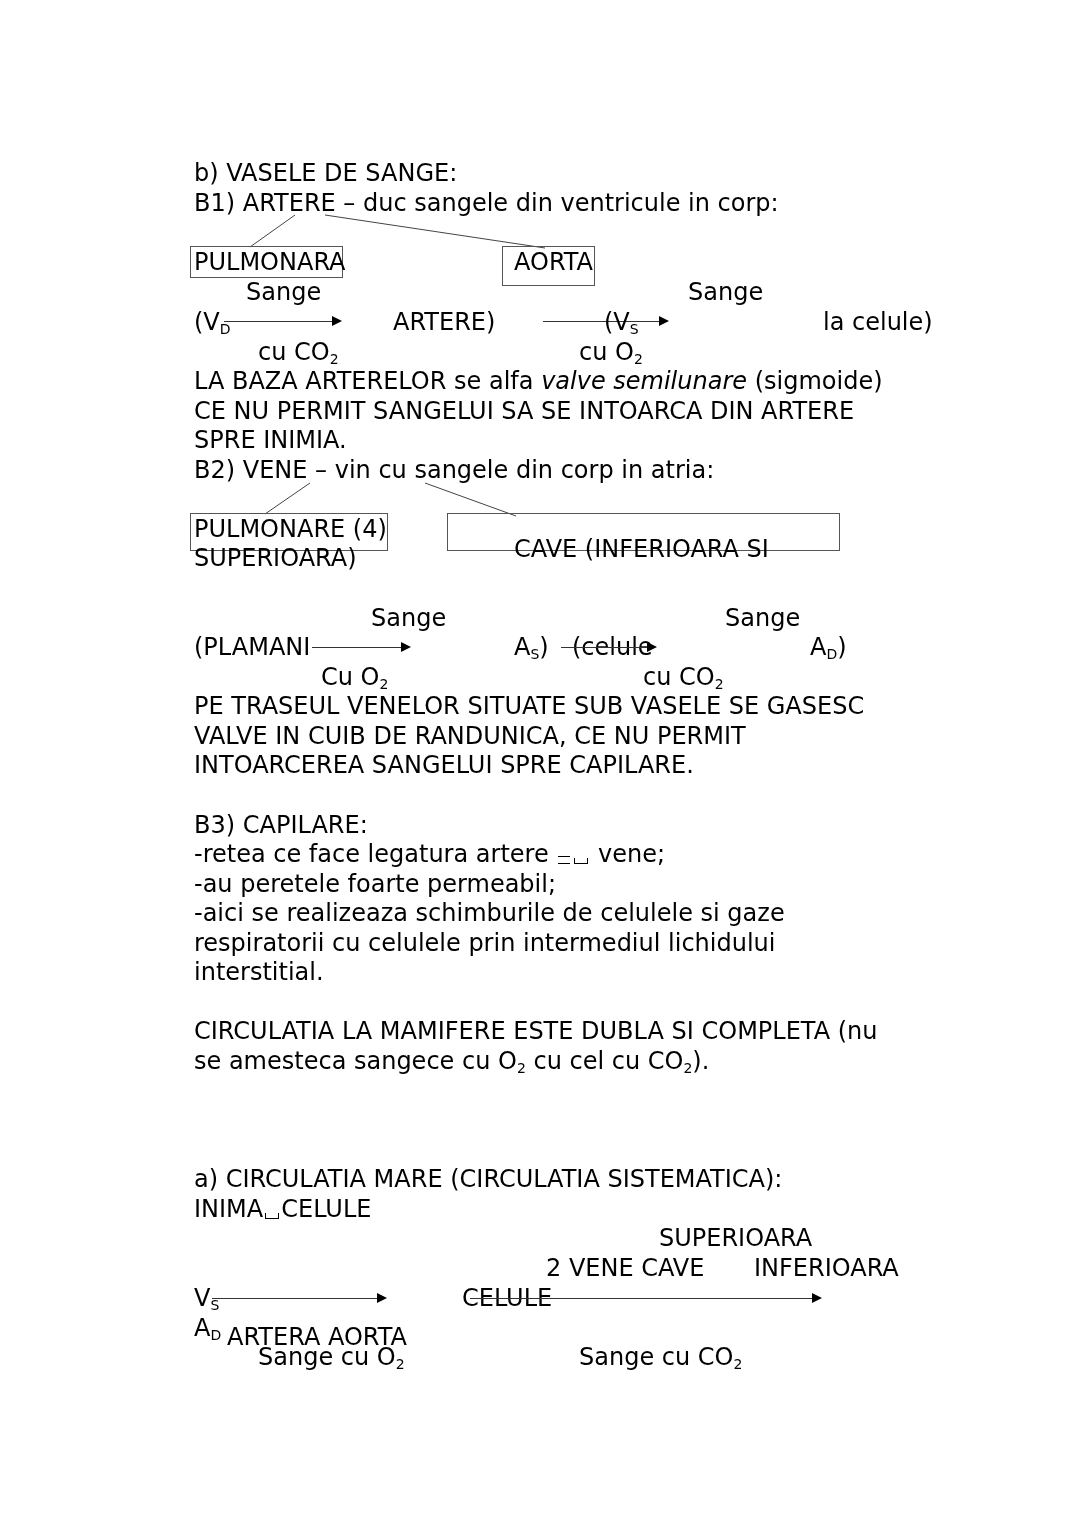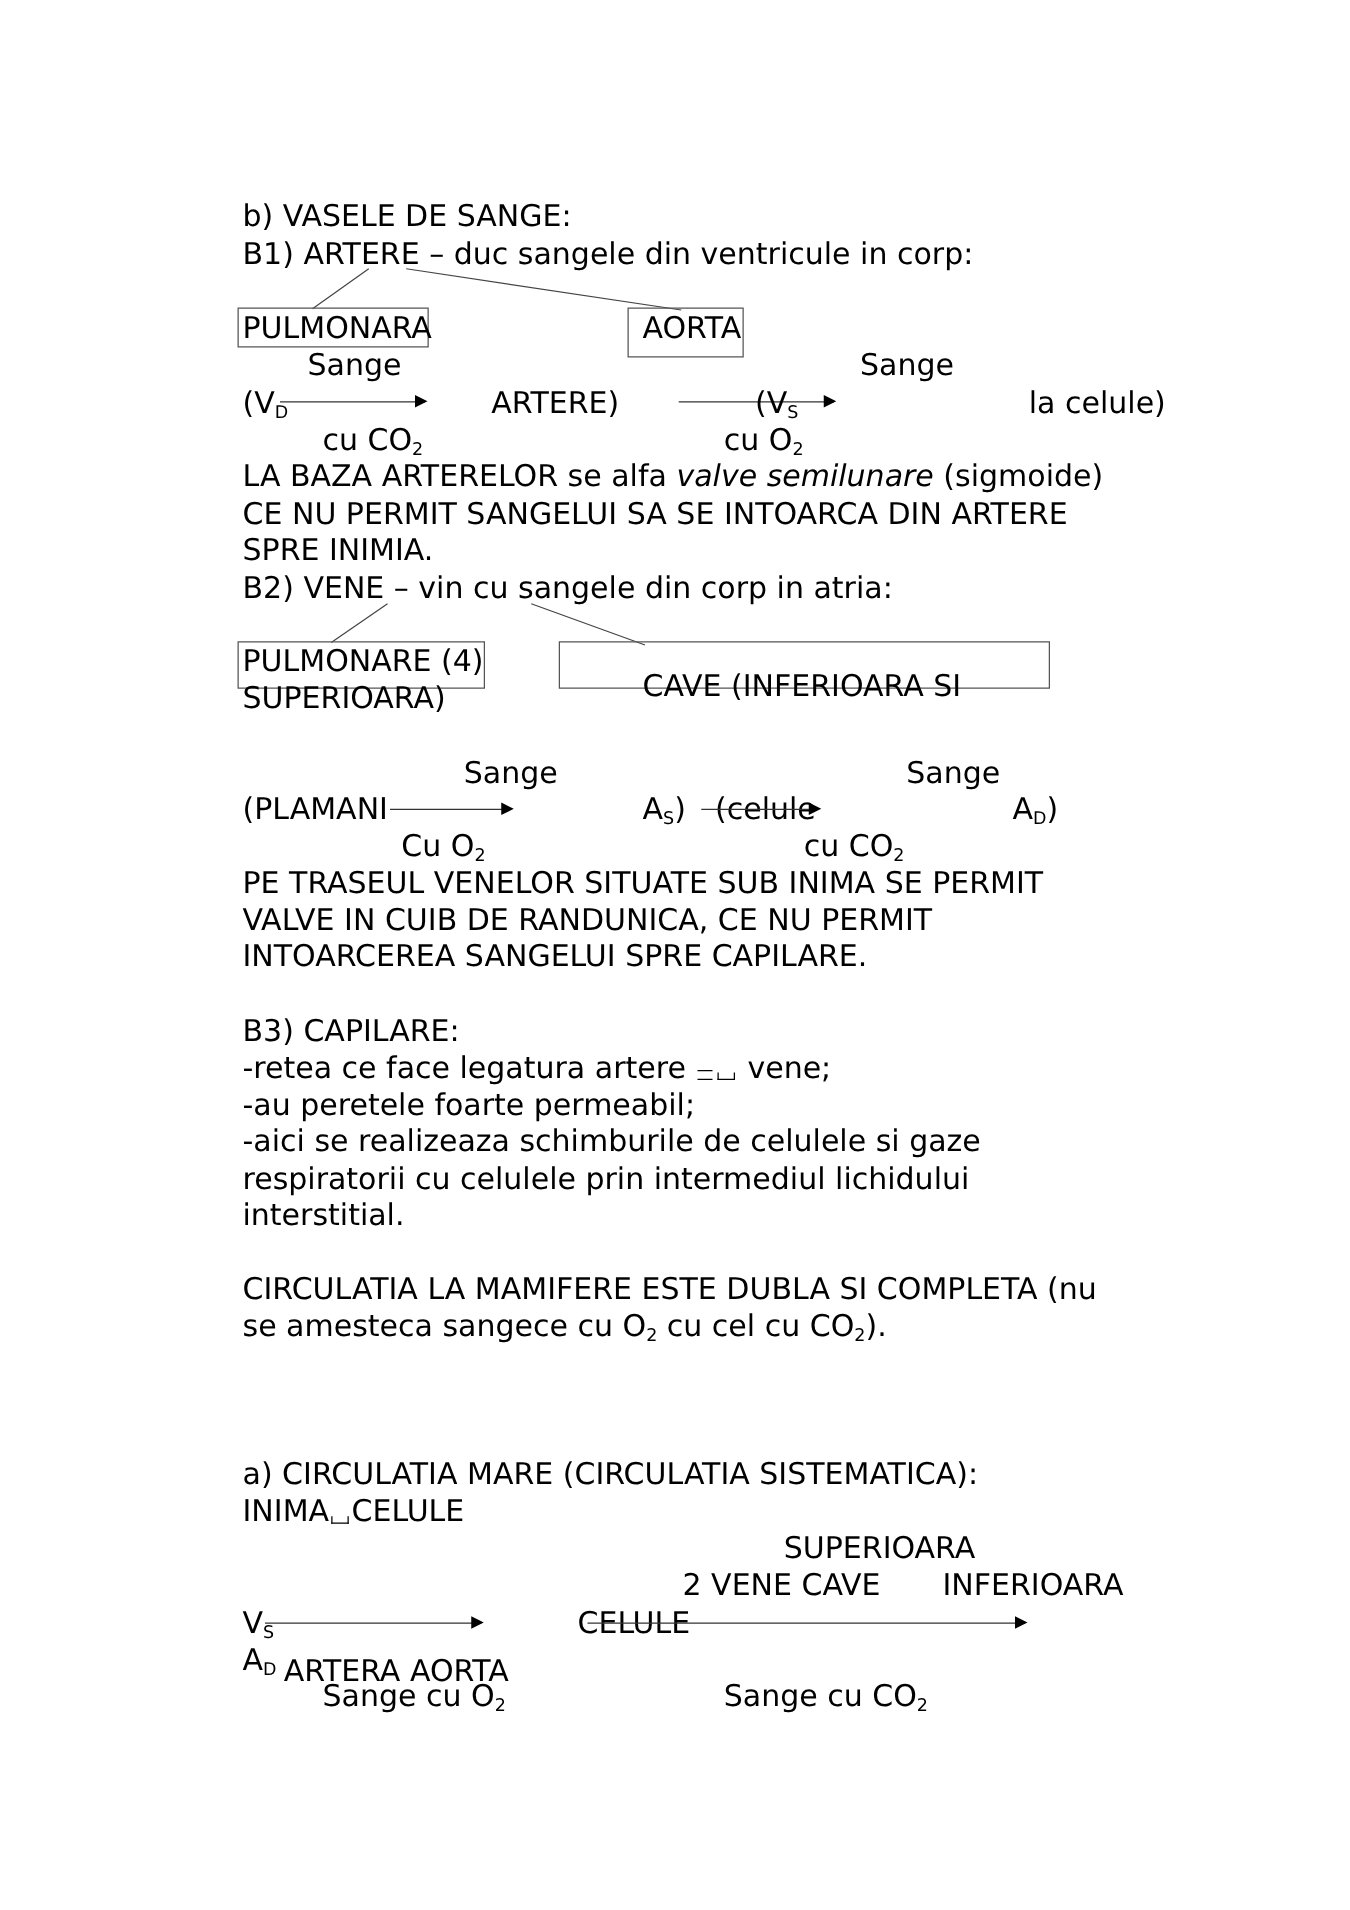--- a/index.html
+++ b/index.html
@@ -69,38 +69,38 @@
 <div class="t" style="left:194px;top:632px;">(PLAMANI</div>
 <div class="hline arrow" style="left:312px;top:647px;width:97px;"></div>
 <div class="t" style="left:478px;top:632px;margin-left:36px;"><span>A</span><span class="sub">S</span><span>)</span></div>
 <div class="t" style="left:572px;top:632px;">(celule</div>
 <div class="hline arrow" style="left:561px;top:647px;width:94px;"></div>
 <div class="t" style="left:810px;top:632px;"><span>A</span><span class="sub">D</span><span>)</span></div>
 
 <div class="t" style="left:321px;top:662px;"><span>Cu O</span><span class="sub">2</span></div>
 <div class="t" style="left:643px;top:662px;"><span>cu CO</span><span class="sub">2</span></div>
 
-<div class="t" style="left:194px;top:691px;">PE TRASEUL VENELOR SITUATE SUB INIMA SE PERMIT</div>
+<div class="t" style="left:194px;top:691px;">PE TRASEUL VENELOR SITUATE SUB VASELE SE GASESC</div>
 <div class="t" style="left:194px;top:721px;">VALVE IN CUIB DE RANDUNICA, CE NU PERMIT</div>
 <div class="t" style="left:194px;top:750px;">INTOARCEREA SANGELUI SPRE CAPILARE.</div>
 
 <div class="t" style="left:194px;top:810px;">B3) CAPILARE:</div>
 <div class="t" style="left:194px;top:839px;"><span>-retea ce face legatura artere</span> <span class="glyph2"></span><span class="glyph"></span> <span>vene;</span></div>
 <div class="t" style="left:194px;top:869px;">-au peretele foarte permeabil;</div>
 <div class="t" style="left:194px;top:898px;">-aici se realizeaza schimburile de celulele si gaze</div>
 <div class="t" style="left:194px;top:928px;">respiratorii cu celulele prin intermediul lichidului</div>
 <div class="t" style="left:194px;top:957px;">interstitial.</div>
 
 <div class="t" style="left:194px;top:1016px;">CIRCULATIA LA MAMIFERE ESTE DUBLA SI COMPLETA (nu</div>
 <div class="t" style="left:194px;top:1046px;"><span>se amesteca sangece cu O</span><span class="sub">2</span><span> cu cel cu CO</span><span class="sub">2</span><span>).</span></div>
 
 <div class="t" style="left:194px;top:1164px;">a) CIRCULATIA MARE (CIRCULATIA SISTEMATICA):</div>
 <div class="t" style="left:194px;top:1194px;"><span>INIMA</span><span class="glyph"></span><span>CELULE</span></div>
 
-<div class="t" style="left:627px;top:1223px;">SUPERIOARA</div>
+<div class="t" style="left:659px;top:1223px;">SUPERIOARA</div>
 <div class="t" style="left:227px;top:1322px;">ARTERA AORTA</div>
 <div class="t" style="left:546px;top:1253px;">2 VENE CAVE</div>
 <div class="t" style="left:754px;top:1253px;">INFERIOARA</div>
 
 <div class="t" style="left:194px;top:1283px;"><span>V</span><span class="sub">S</span></div>
 <div class="hline arrow" style="left:212px;top:1298px;width:173px;"></div>
 <div class="t" style="left:462px;top:1283px;">CELULE</div>
 <div class="hline arrow" style="left:470px;top:1298px;width:350px;"></div>
 <div class="t" style="left:194px;top:1313px;"><span>A</span><span class="sub">D</span></div>
 

